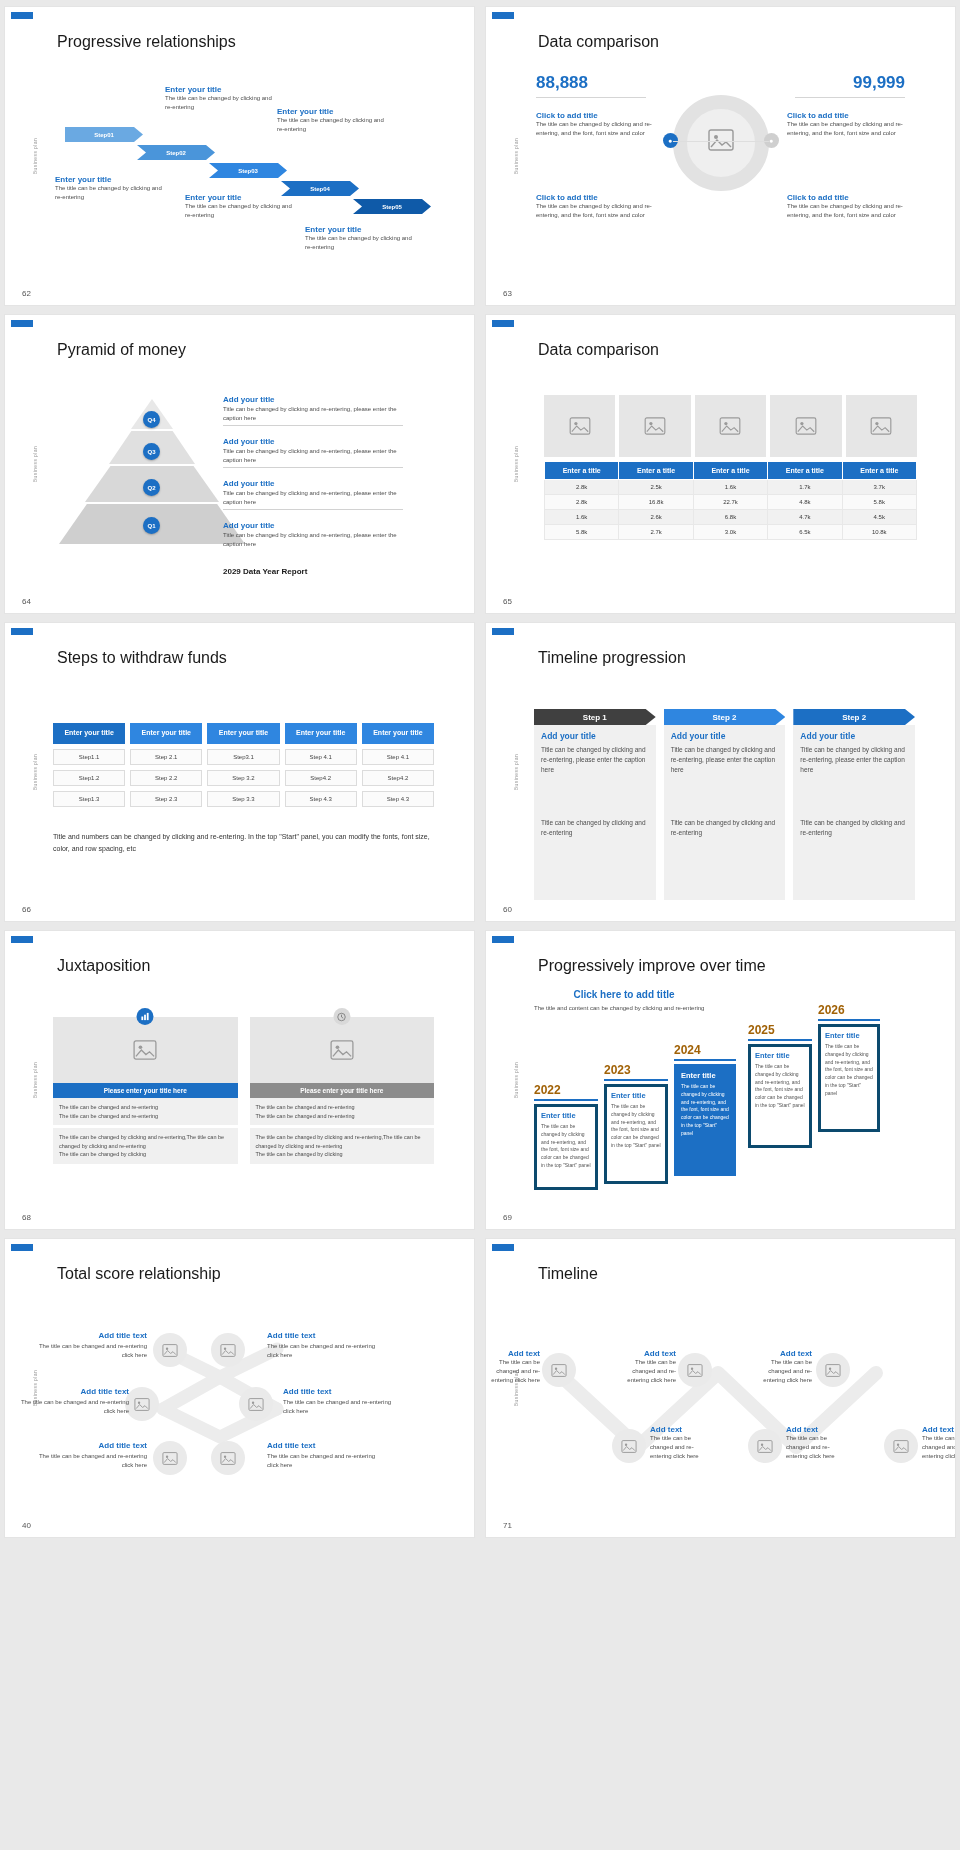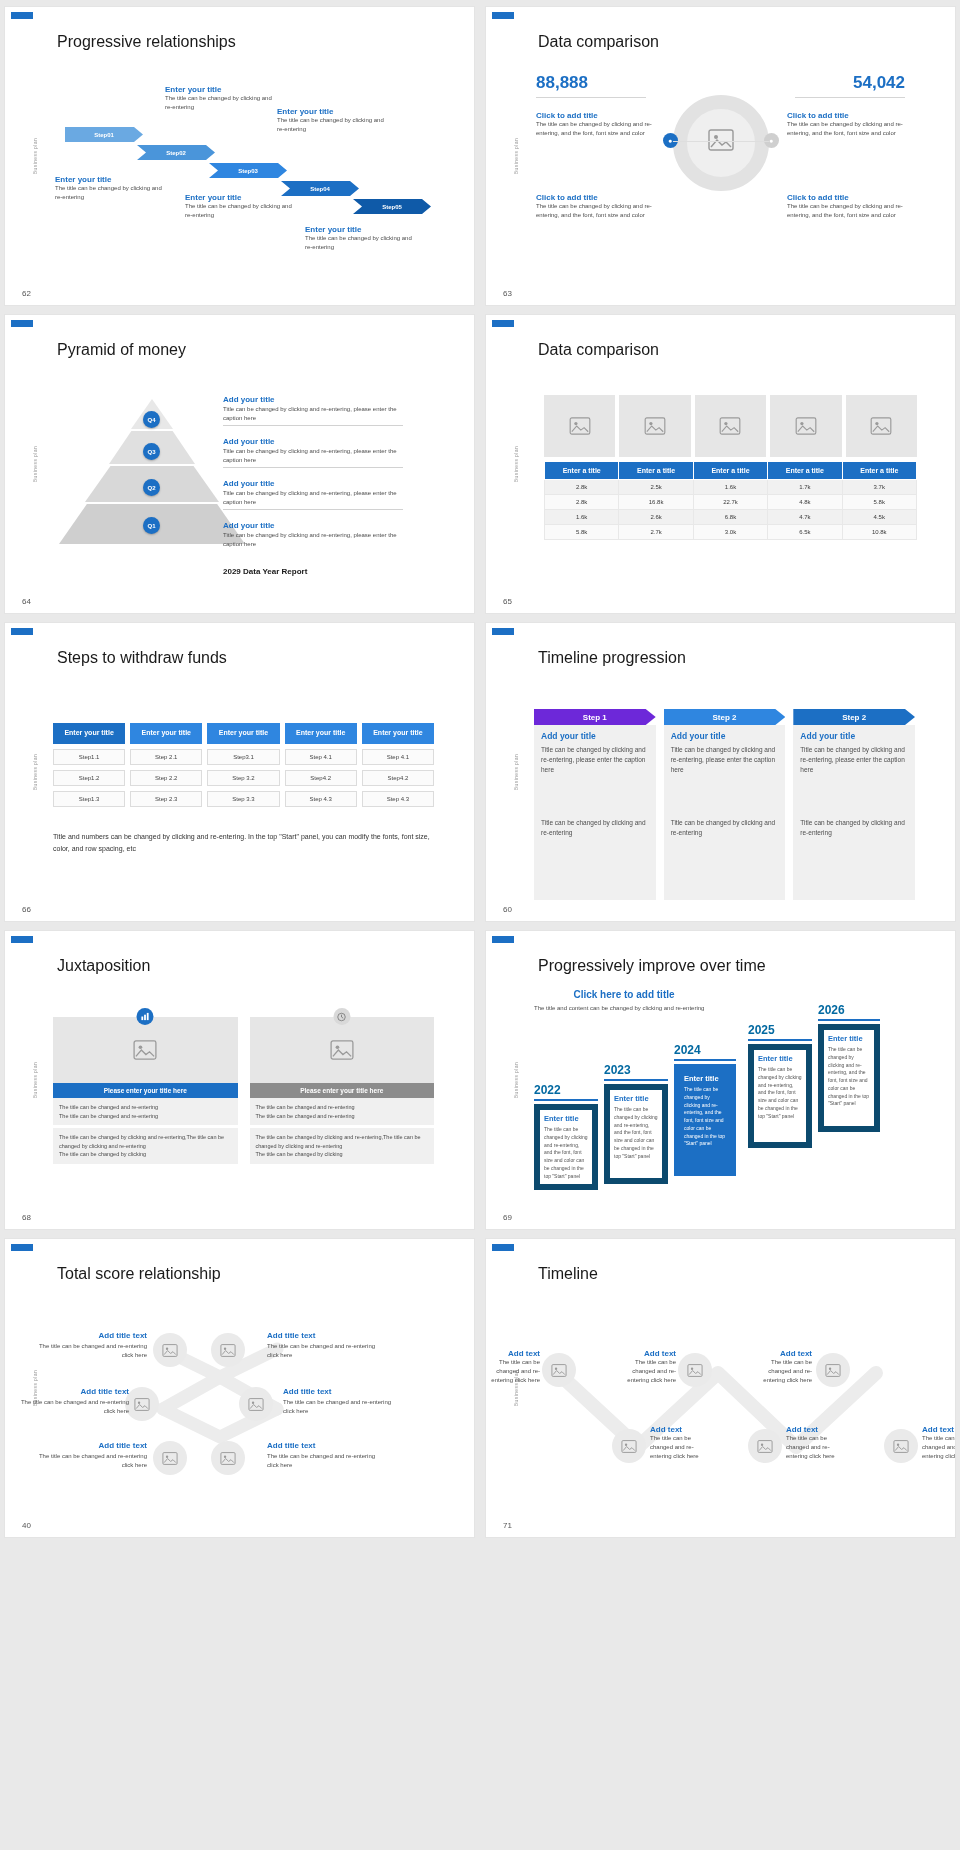--- a/index.html
+++ b/index.html
@@ -117,22 +117,22 @@
   }
   .tl-body { background: #f0f0f0; padding: 6px 7px; height: 175px; }
 
   
   .jx-bar { color: #fff; font-size: 6.5px; font-weight: bold; text-align: center; padding: 4px 0; }
   .jx-list { background: #f0f0f0; padding: 5px 6px; }
   .jx-list div { font-size: 5.5px; color: #4a4a4a; line-height: 1.55; }
 
   
   .yr-card { position: absolute; width: 64px; }
-  .yr-num { font-size: 12px; font-weight: bold; color: #0369a1; }
-  .yr-box { border: 6px solid #0c4a6e; padding: 4px 4px; background: #fff; }
+  .yr-num { font-size: 12px; font-weight: bold; color: #a16207; }
+  .yr-box { border: 3px solid #0c4a6e; padding: 4px 4px; background: #fff; }
   .yr-box.sel { background: #1c6fc4; border-color: #1c6fc4; }
   .yr-box.sel *, .yr-box.sel { color: #fff; }
   .yr-hd { font-size: 7.5px; font-weight: bold; color: #1c6fc4; margin-bottom: 3px; }
   .yr-tx { font-size: 5px; line-height: 1.55; color: #555; }
   .yr-rule { border-top: 2px solid #1c6fc4; margin: 2px 0 3px; }
 
   
   .circ {
     position: absolute; width: 34px; height: 34px; border-radius: 50%;
     background: #eaeaea; display: flex; align-items: center; justify-content: center;
@@ -183,21 +183,21 @@
   <div class="slide">
     <div class="slide-tag"></div>
     <div class="side-label">Business plan</div>
     <div class="s-title">Data comparison</div>
     <div class="canvas">
       <div style="position:absolute;left:50px;top:10px;width:110px;">
         <div style="font-size:17px;font-weight:bold;color:#1c6fc4;">88,888</div>
         <div style="border-bottom:1px solid #d5d5d5;margin-top:4px;"></div>
       </div>
       <div style="position:absolute;right:50px;top:10px;width:110px;text-align:right;">
-        <div style="font-size:17px;font-weight:bold;color:#1c6fc4;">54,042</div>
+        <div style="font-size:17px;font-weight:bold;color:#1c6fc4;">99,999</div>
         <div style="border-bottom:1px solid #d5d5d5;margin-top:4px;"></div>
       </div>
 
       <div style="position:absolute;left:50px;top:48px;width:118px;">
         <div class="hd">Click to add title</div>
         <div class="tiny">The title can be changed by clicking and re-entering, and the font, font size and color</div>
       </div>
       <div style="position:absolute;left:50px;top:130px;width:118px;">
         <div class="hd">Click to add title</div>
         <div class="tiny">The title can be changed by clicking and re-entering, and the font, font size and color</div>
@@ -389,21 +389,21 @@
     <div class="slide-num">66</div>
   </div>
 
   <div class="slide">
     <div class="slide-tag"></div>
     <div class="side-label">Business plan</div>
     <div class="s-title">Timeline progression</div>
     <div class="canvas" style="left:48px;right:40px;top:86px;">
       <div style="display:grid;grid-template-columns:repeat(3,1fr);gap:8px;">
         <div>
-          <div class="tl-banner" style="background:#6d28d9;">Step 1</div>
+          <div class="tl-banner" style="background:#404040;">Step 1</div>
           <div class="tl-body">
             <div class="hd" style="font-size:8.5px;margin-bottom:4px;">Add your title</div>
             <div class="tiny" style="font-size:6.5px;">Title can be changed by clicking and re-entering, please enter the caption here</div>
             <div class="tiny" style="font-size:6.5px;margin-top:44px;">Title can be changed by clicking and re-entering</div>
           </div>
         </div>
         <div>
           <div class="tl-banner" style="background:#2f86e0;">Step 2</div>
           <div class="tl-body">
             <div class="hd" style="font-size:8.5px;margin-bottom:4px;">Add your title</div>

